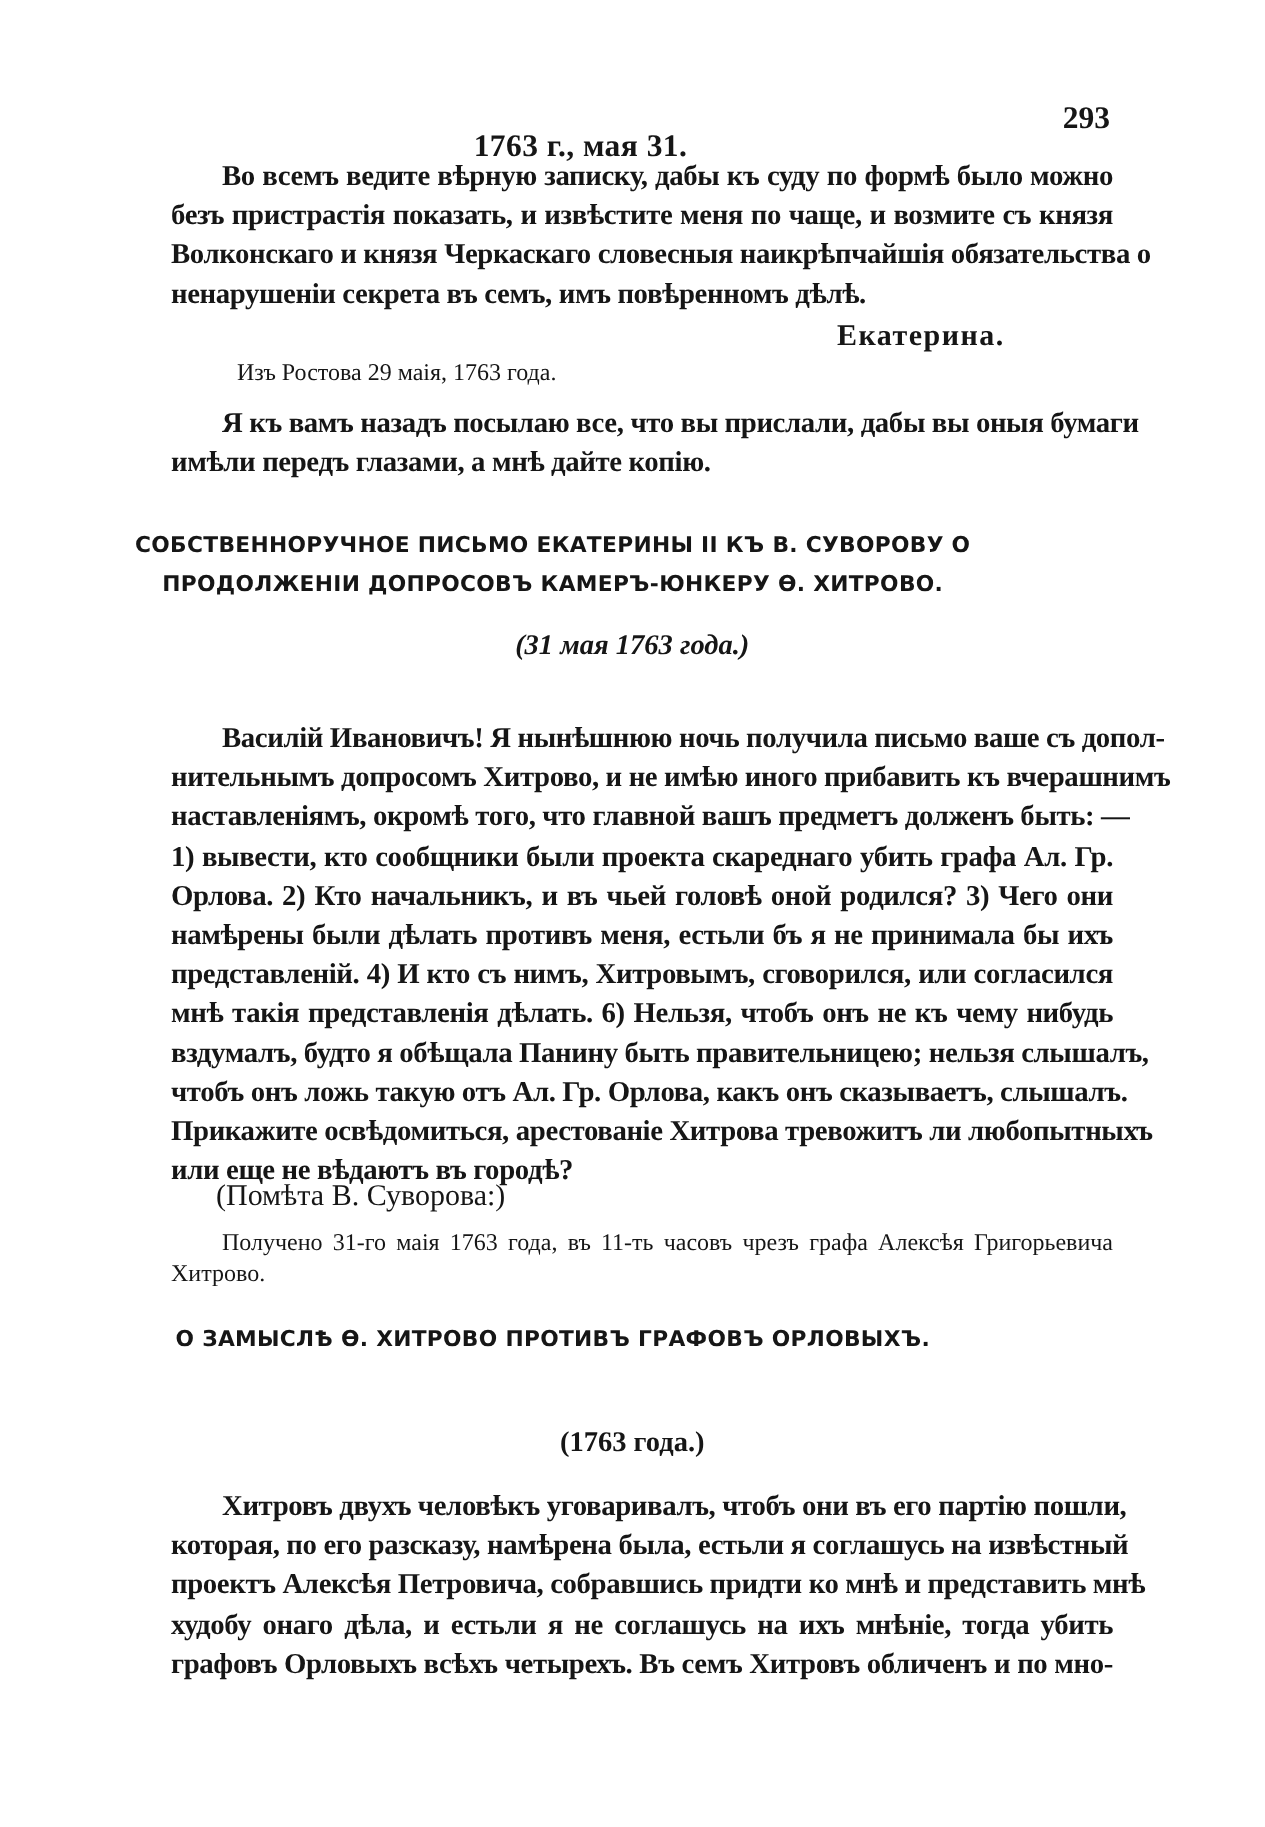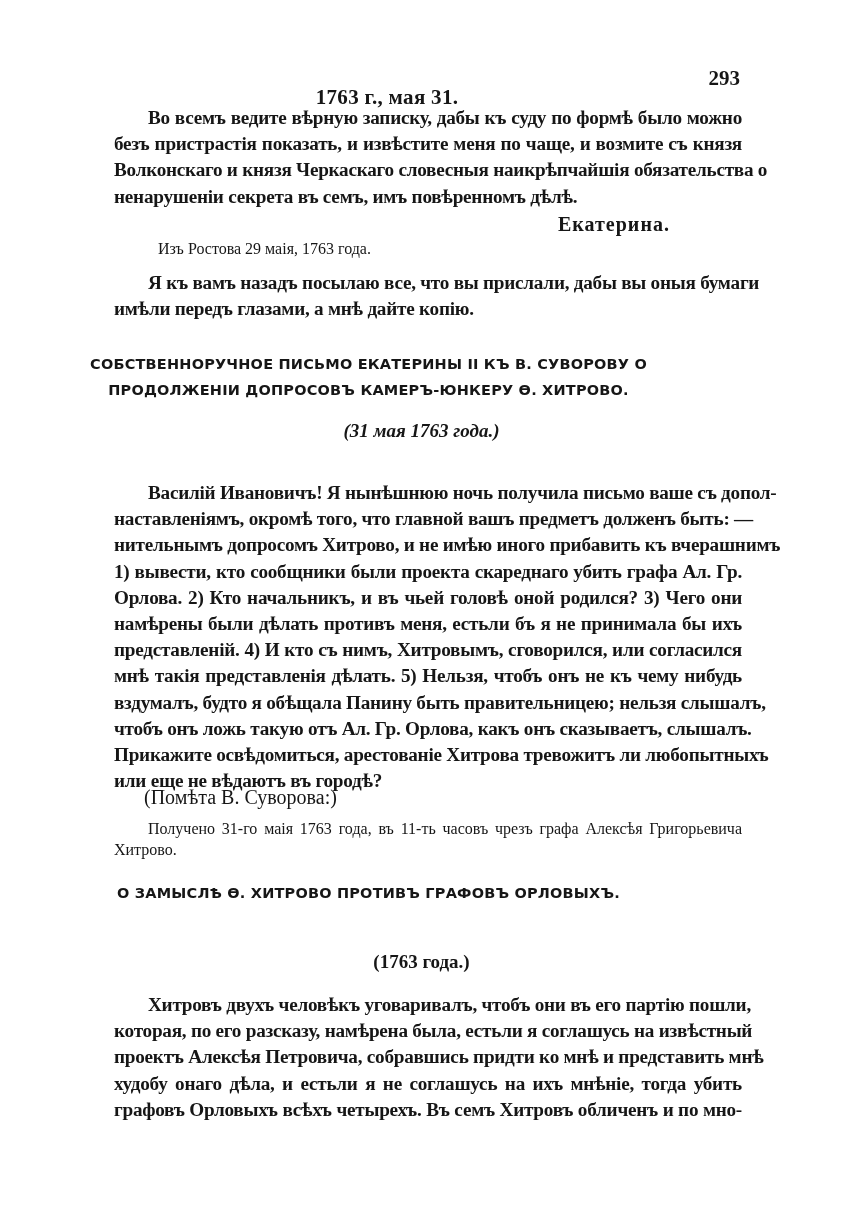--- a/index.html
+++ b/index.html
@@ -53,27 +53,27 @@
 
   <div class="heading" style="top:351px;">
     <div>СОБСТВЕННОРУЧНОЕ ПИСЬМО ЕКАТЕРИНЫ II КЪ В. СУВОРОВУ О</div>
     <div>ПРОДОЛЖЕНІИ ДОПРОСОВЪ КАМЕРЪ-ЮНКЕРУ Ѳ. ХИТРОВО.</div>
   </div>
   <div class="date-line" style="top:420px;font-style:italic;">(31 мая 1763 года.)</div>
 
   <div class="block" style="top:464px;margin-top:16px;">
     <p>
       <span class="line indent">Василій Ивановичъ! Я нынѣшнюю ночь получила письмо ваше съ допол-</span>
+      <span class="line">нительнымъ допросомъ Хитрово, и не имѣю иного прибавить къ вчерашнимъ</span>
       <span class="line">наставленіямъ, окромѣ того, что главной вашъ предметъ долженъ быть: —</span>
-      <span class="line">нительнымъ допросомъ Хитрово, и не имѣю иного прибавить къ вчерашнимъ</span>
       <span class="line">1) вывести, кто сообщники были проекта скареднаго убить графа Ал. Гр.</span>
       <span class="line">Орлова. 2) Кто начальникъ, и въ чьей головѣ оной родился? 3) Чего они</span>
       <span class="line">намѣрены были дѣлать противъ меня, естьли бъ я не принимала бы ихъ</span>
       <span class="line">представленій. 4) И кто съ нимъ, Хитровымъ, сговорился, или согласился</span>
-      <span class="line">мнѣ такія представленія дѣлать. 5) Нельзя, чтобъ онъ не къ чему нибудь</span>
+      <span class="line">мнѣ такія представленія дѣлать. 6) Нельзя, чтобъ онъ не къ чему нибудь</span>
       <span class="line">вздумалъ, будто я обѣщала Панину быть правительницею; нельзя слышалъ,</span>
       <span class="line">чтобъ онъ ложь такую отъ Ал. Гр. Орлова, какъ онъ сказываетъ, слышалъ.</span>
       <span class="line">Прикажите освѣдомиться, арестованіе Хитрова тревожитъ ли любопытныхъ</span>
       <span class="line last">или еще не вѣдаютъ въ городѣ?</span>
     </p>
   </div>
 
   <div class="block note" style="top:786px; padding-left:30px;">(Помѣта В. Суворова:)</div>
 
   <div class="block small" style="top:818px;">

